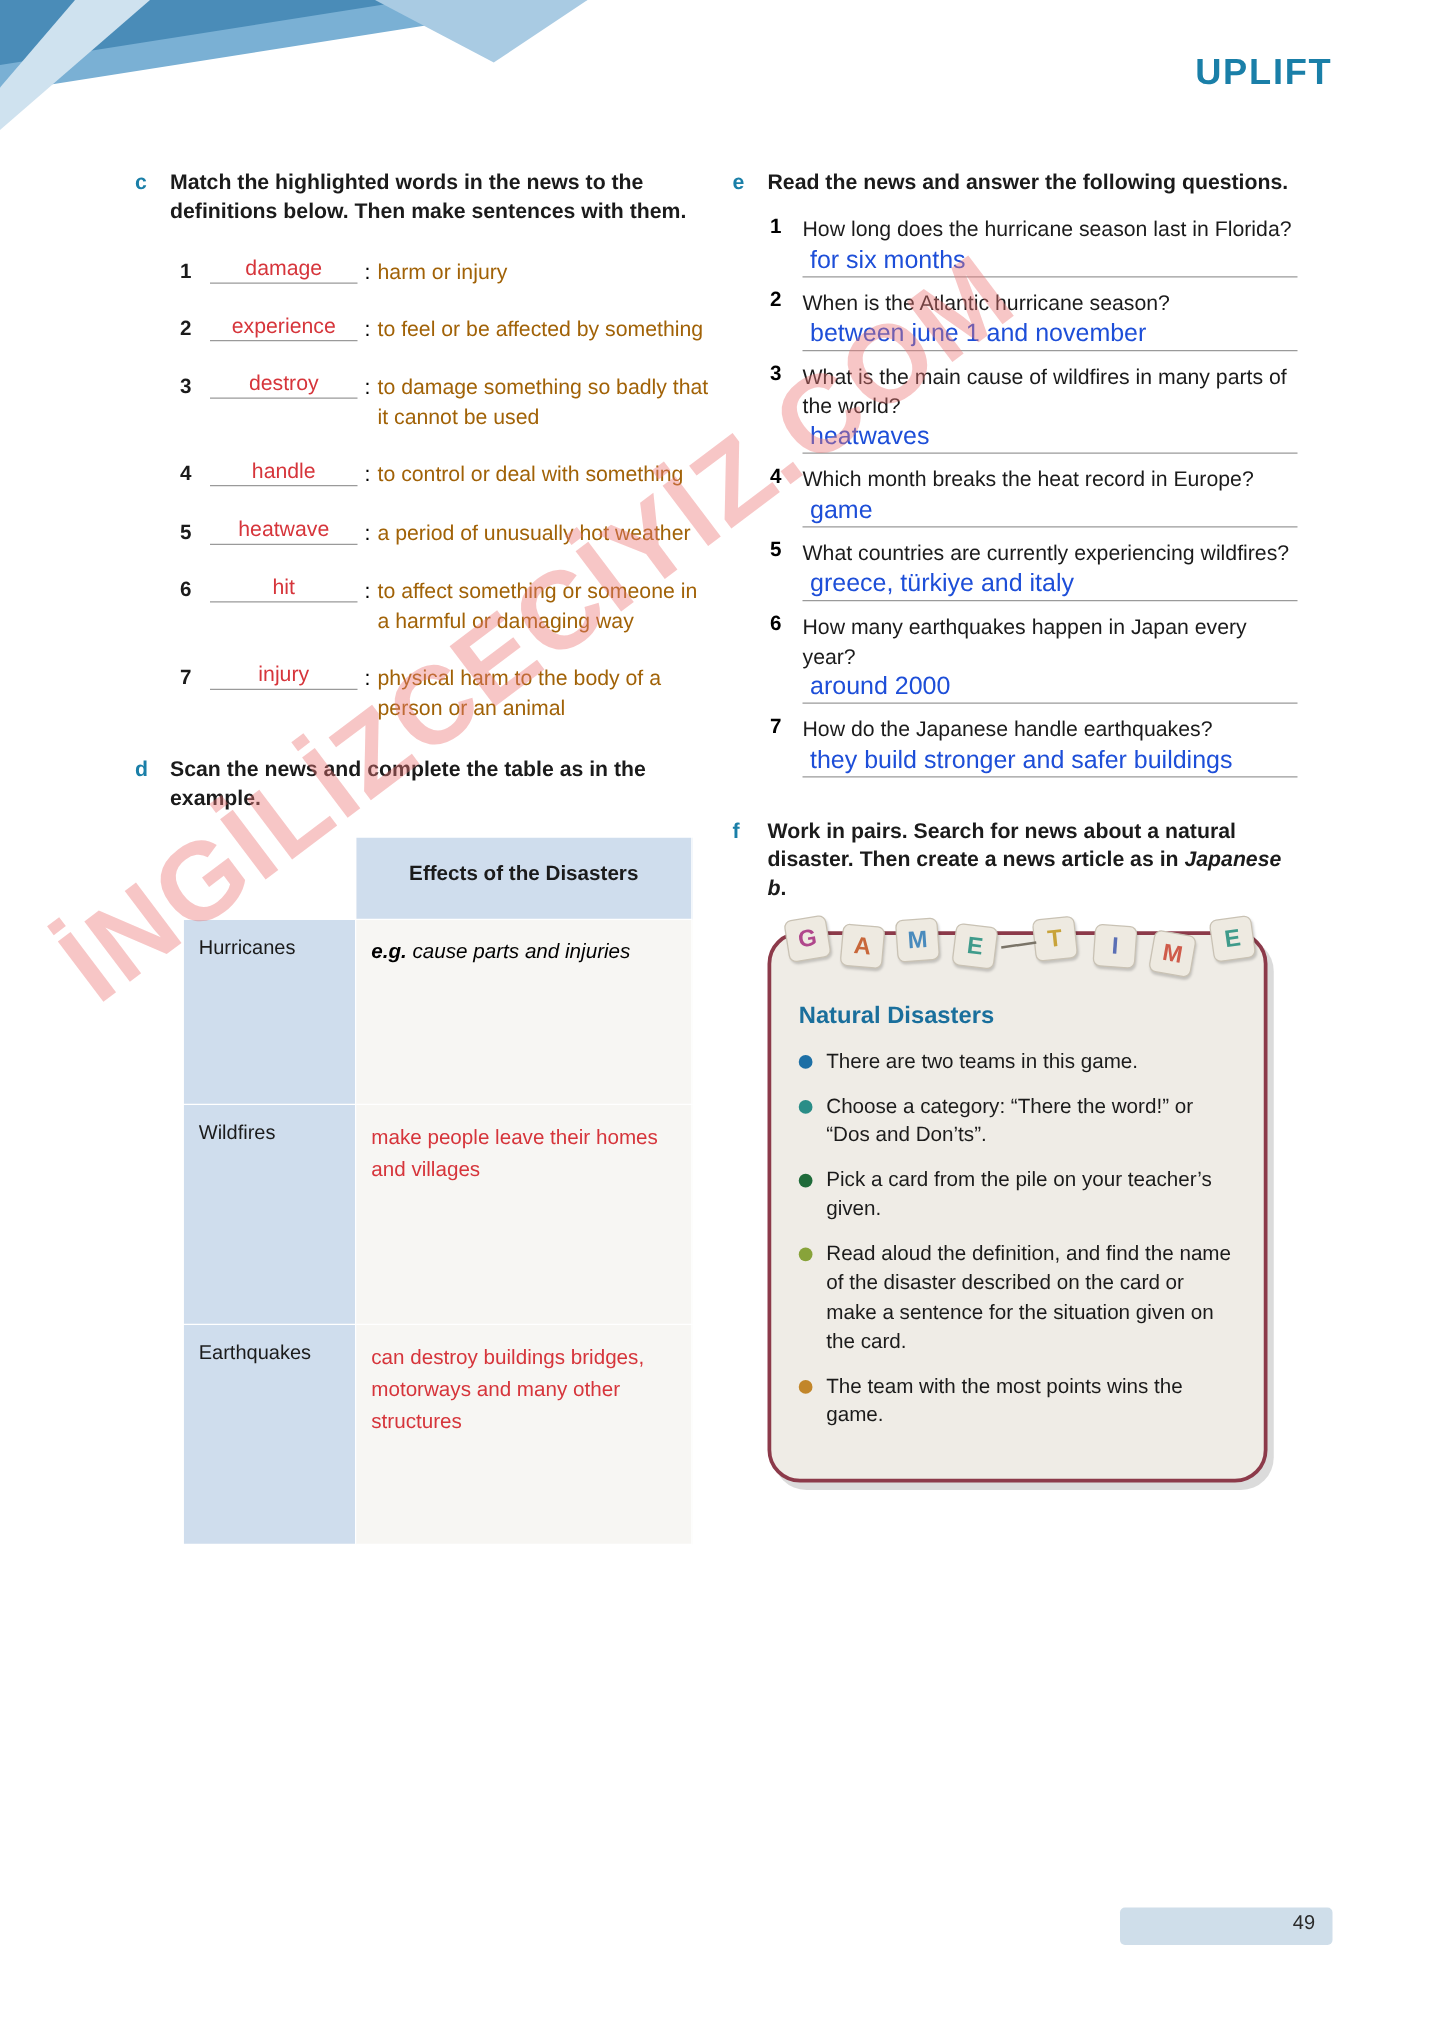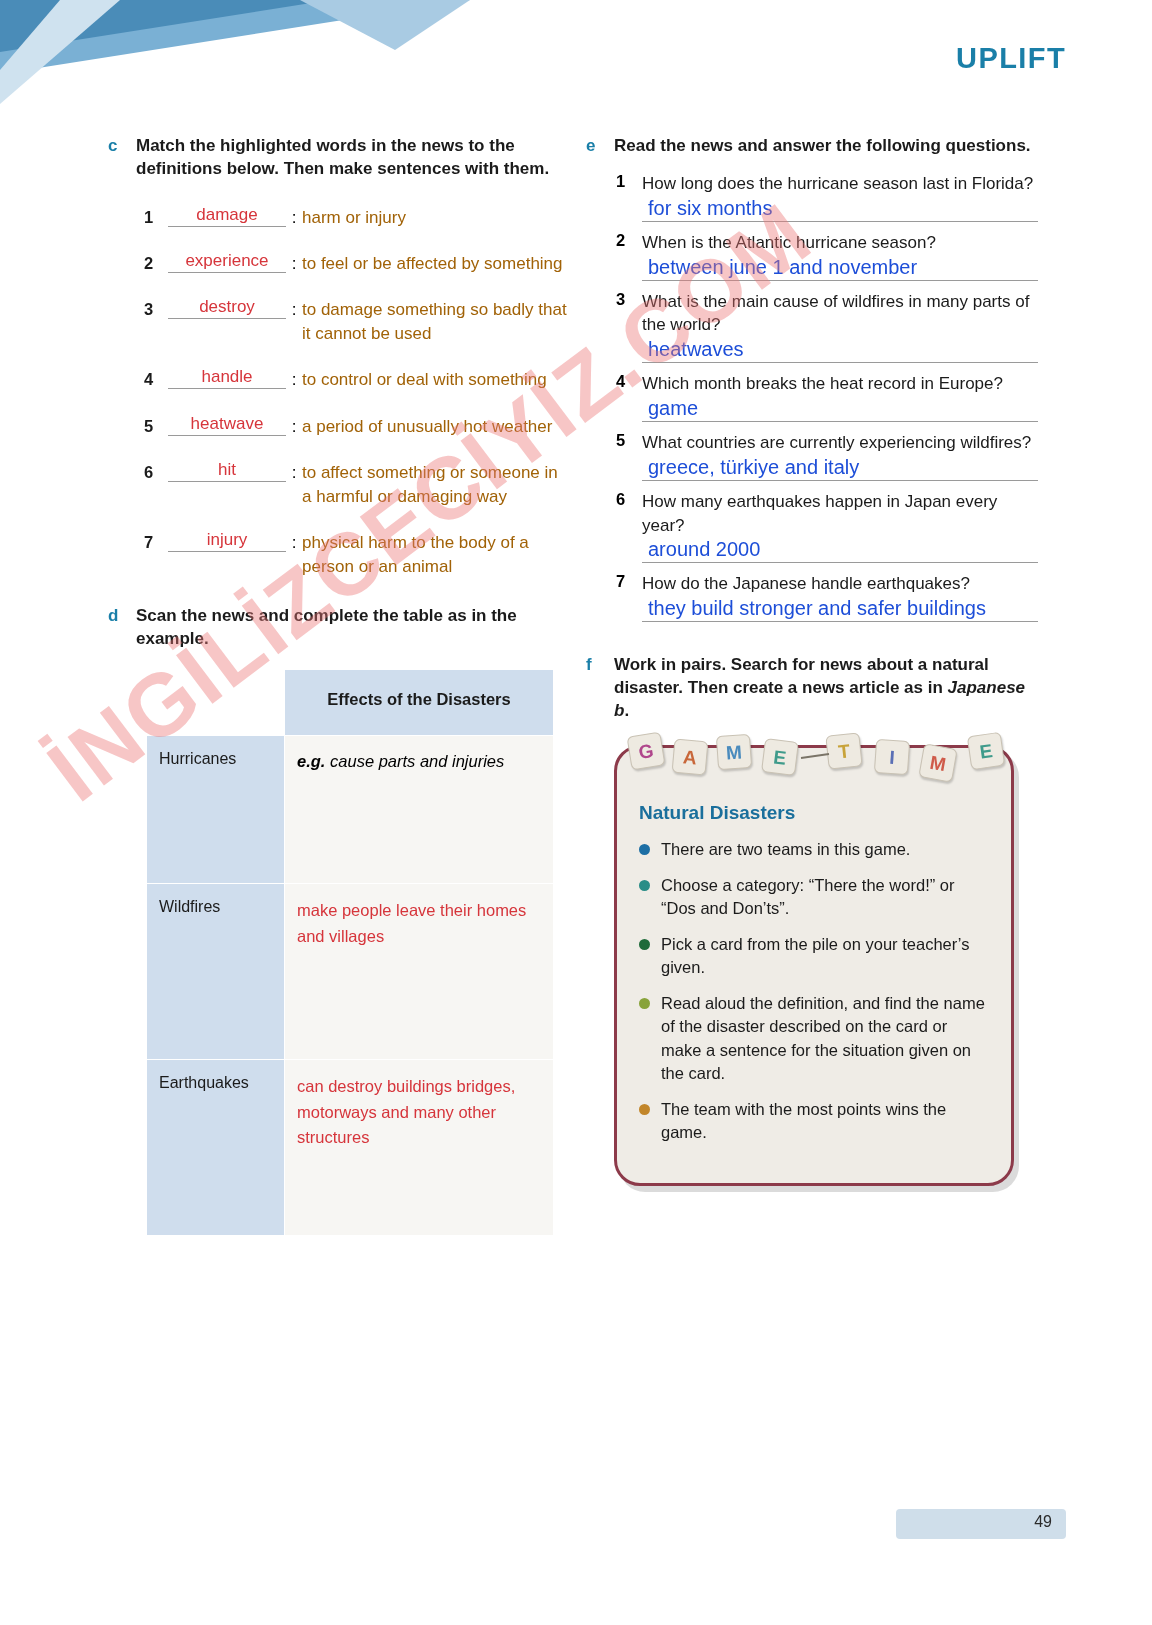--- a/index.html
+++ b/index.html
@@ -208,21 +208,21 @@
   .dot {
     flex: 0 0 11px;
     width: 11px; height: 11px;
     border-radius: 50%;
     margin-top: 6px;
   }
 
   
   .footer {
     position: absolute;
-    right: 86px; bottom: 86px;
+    right: 86px; bottom: 69px;
     width: 170px; height: 30px;
     background: #cfdeea;
     border-radius: 4px 4px 4px 4px;
   }
   .footer .pg {
     position: absolute;
     right: 14px; top: 4px;
     font-size: 16px;
     color: #2b2b2b;
     font-weight: normal;

